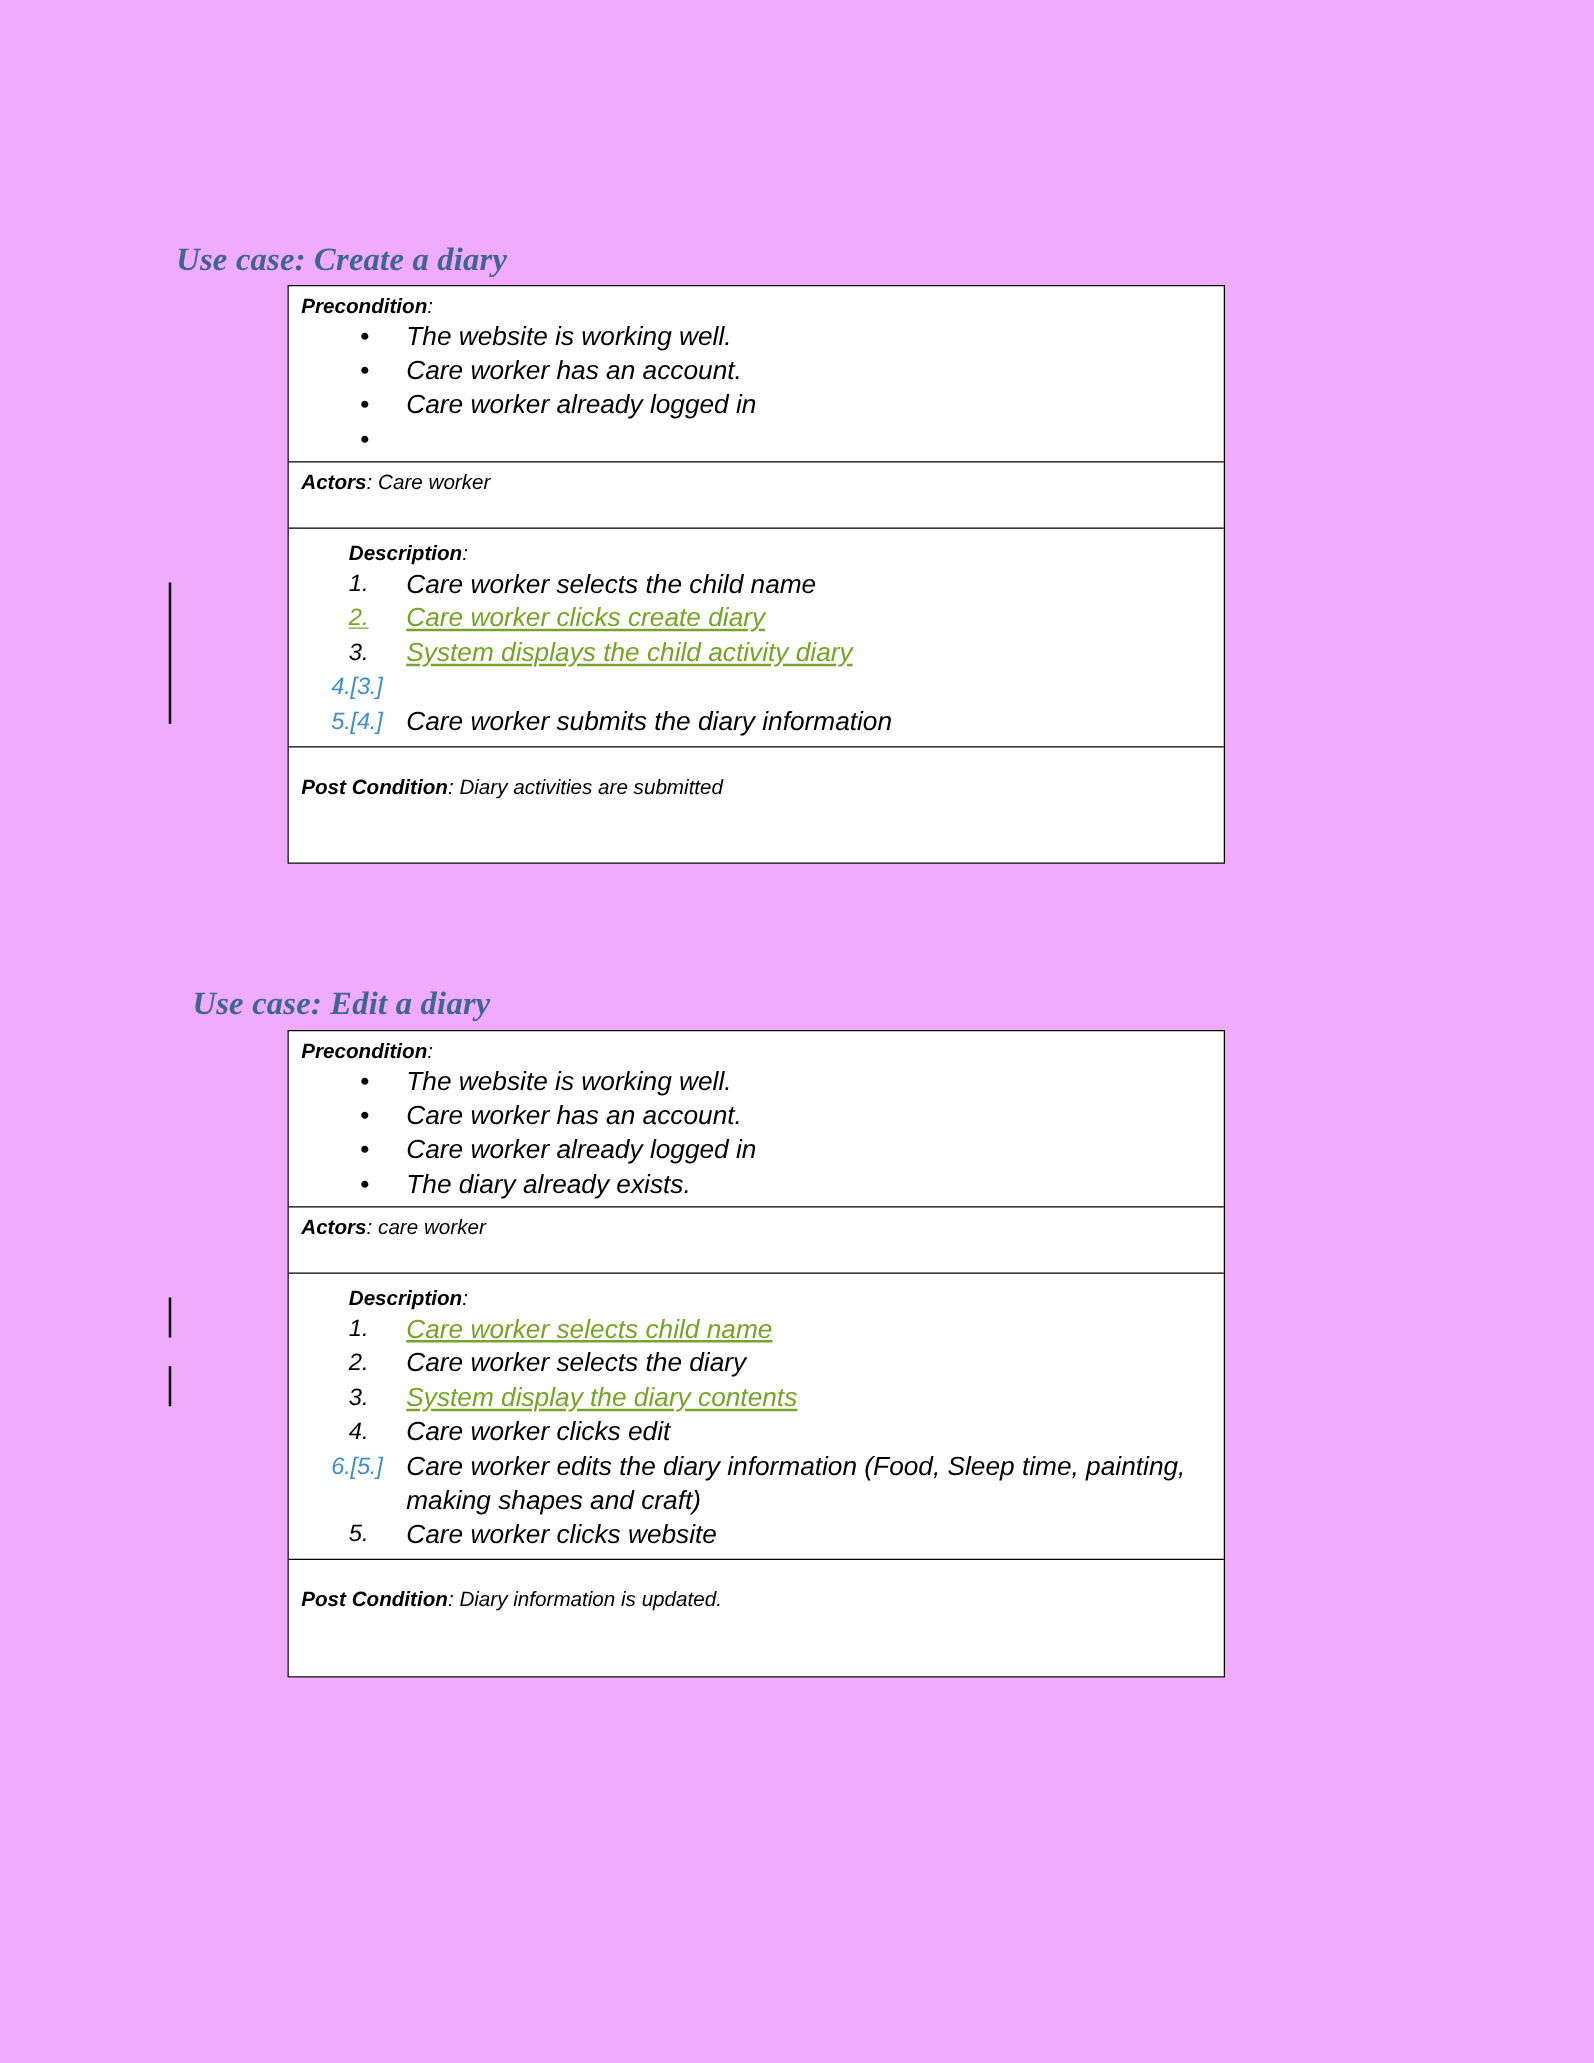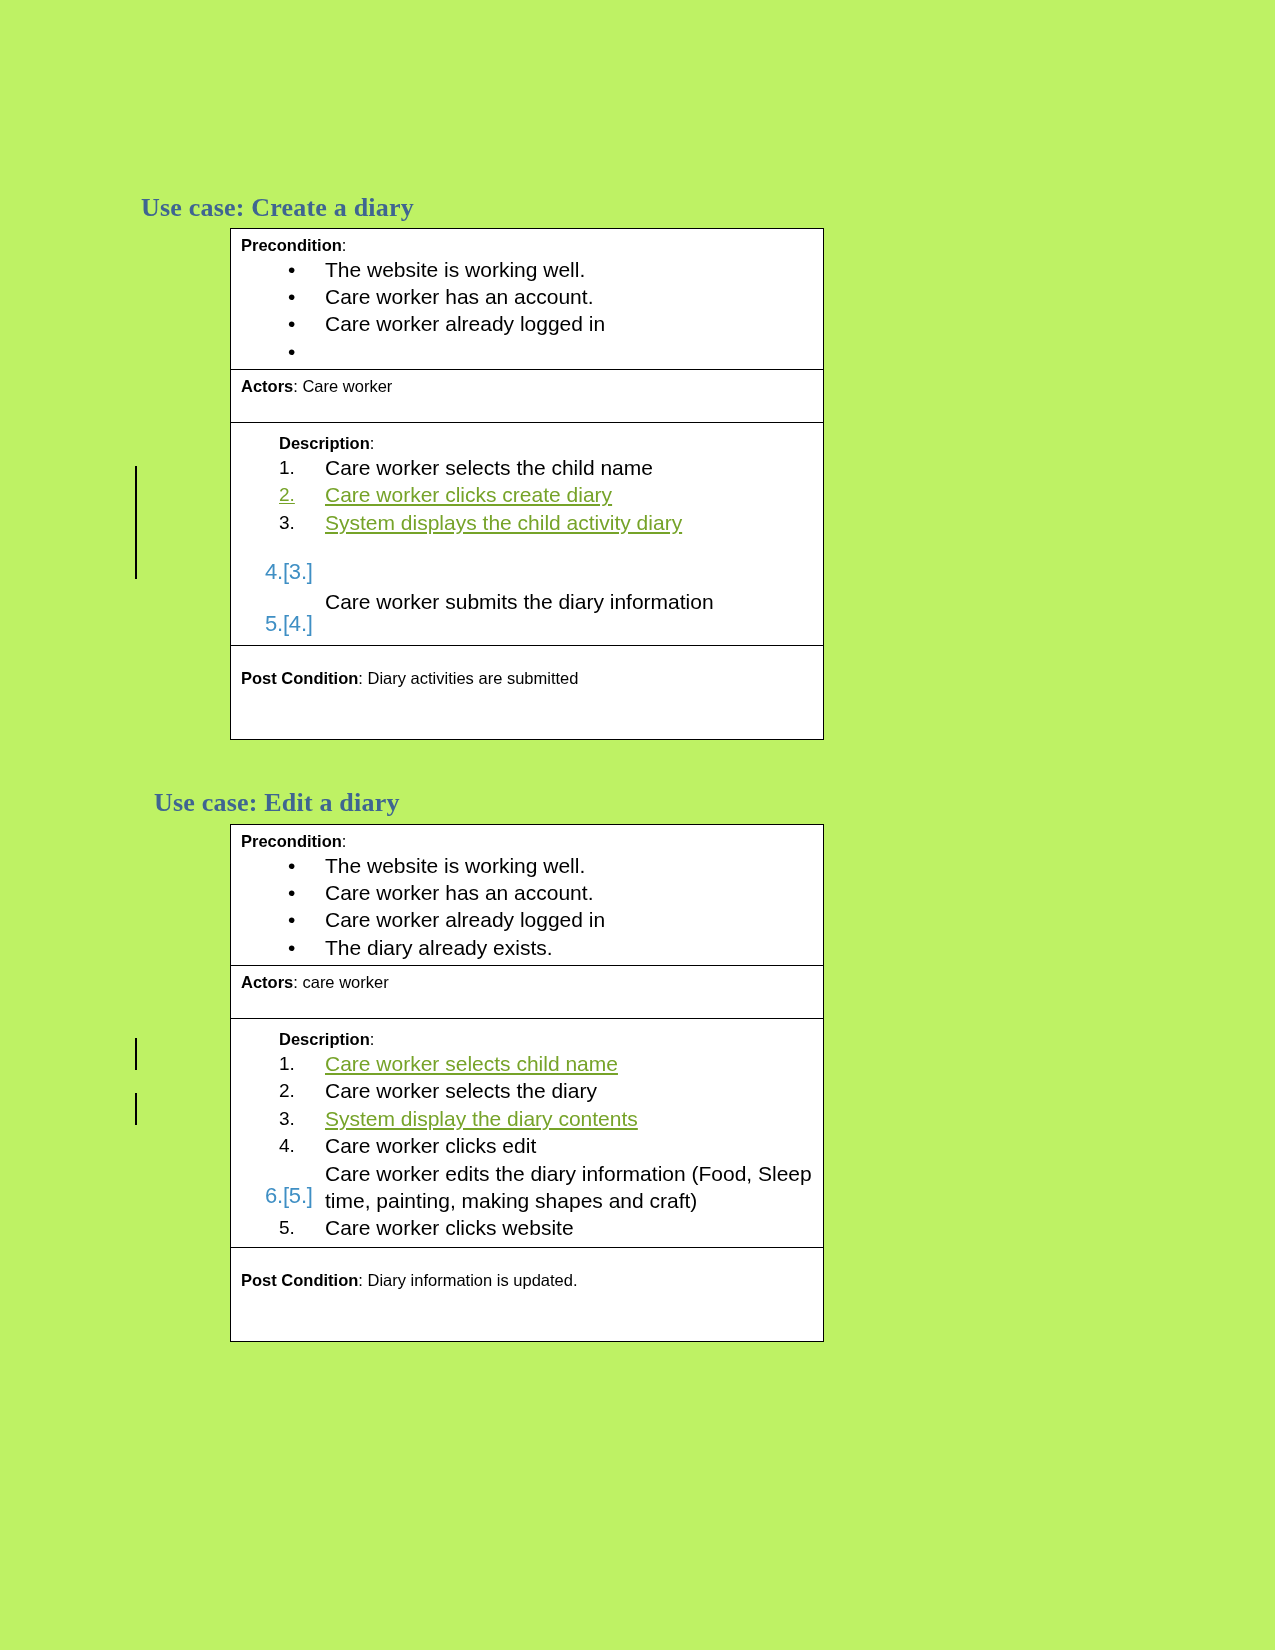--- a/index.html
+++ b/index.html
@@ -10,39 +10,40 @@
   body {
     width: 1275px;
     height: 1650px;
     position: relative;
     font-family: "Liberation Sans", sans-serif;
     -webkit-font-smoothing: antialiased;
   }
   .page {
     position: absolute;
     inset: 0;
-    background: #bef264;
+    background: #f0abfc;
+    font-style: italic;
   }
 
   
   .uc-heading {
     position: absolute;
     font-family: "Liberation Serif", serif;
     font-weight: bold;
     font-size: 26px;
     color: #3f6591;
     letter-spacing: 0.2px;
     white-space: nowrap;
   }
 
   
   .uc-table {
     position: absolute;
     left: 230px;
-    width: 594px;
+    width: 750px;
     border: 1.6px solid #000000;
     box-sizing: border-box;
     background: #ffffff;
   }
   .uc-row {
     border-bottom: 1.6px solid #000000;
     box-sizing: border-box;
   }
   .uc-row:last-child { border-bottom: none; }
 
@@ -98,23 +99,22 @@
     text-decoration-color: #76a329;
     text-underline-offset: 2px;
   }
   .marker.ins {
     color: #76a329;
     text-decoration: underline;
     text-decoration-color: #76a329;
   }
   .renum {
     color: #3f8fc4;
-    font-size: 22px;
+    font-size: 19px;
     line-height: 1.44;
-    margin-top: 20px;
   }
   .marker.renum {
     width: 60px;
     letter-spacing: -0.2px;
   }
   .li.renumbered { padding-left: 24px; }
 
   
   .change-bar {
     position: absolute;

